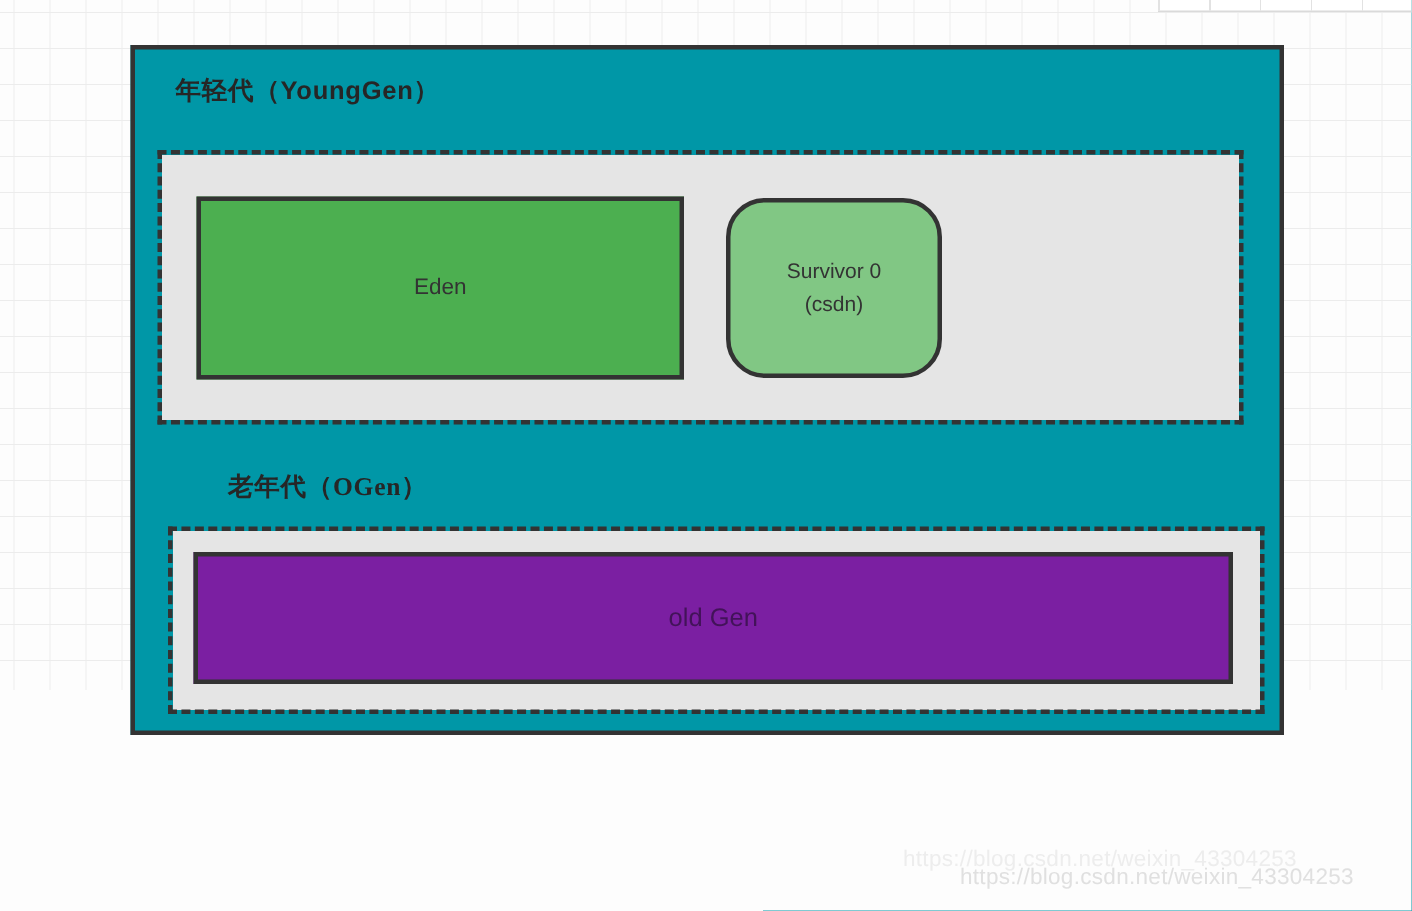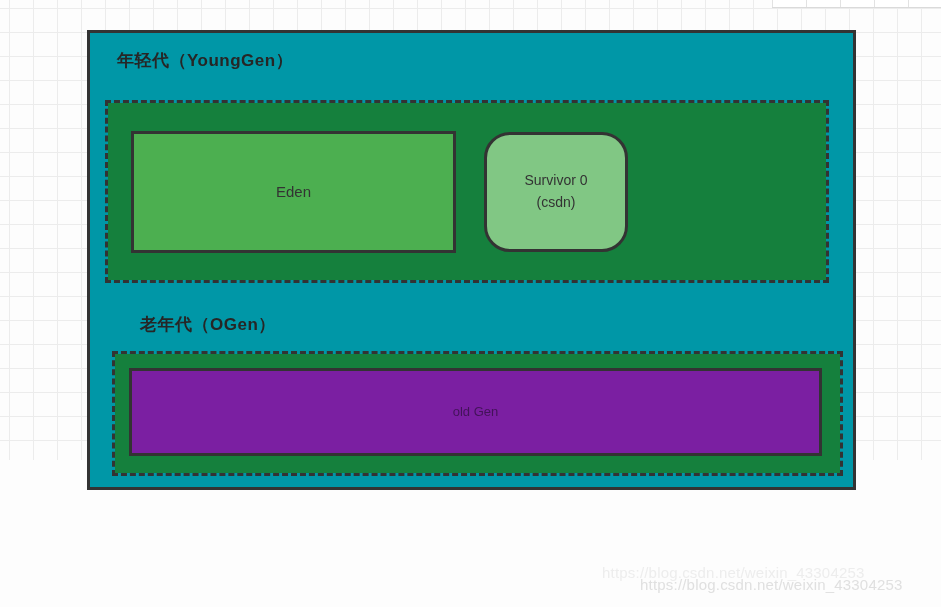--- a/index.html
+++ b/index.html
@@ -36,24 +36,24 @@
   }
   .gen-title {
     position: absolute;
     font-size: 17px;
     font-weight: bold;
     color: #262626;
     letter-spacing: 0.5px;
     white-space: nowrap;
   }
   #younggen-title { left: 27px; top: 16px; }
-  #ogen-title     { left: 50px; top: 280px; }
+  #ogen-title     { left: 62px; top: 280px; font-family: Liberation Serif, serif; }
   .dashed-zone {
     position: absolute;
-    background: #15803d;
+    background: #e5e5e5;
     background-clip: padding-box;
     border: 3px dashed #333333;
   }
   #younggen-zone { left: 15px;  top: 67px;  width: 724px; height: 183px; }
   #ogen-zone     { left: 22px;  top: 318px; width: 731px; height: 125px; }
   .region {
     position: absolute;
     border: 3px solid #333333;
     display: flex;
     flex-direction: column;
@@ -68,21 +68,21 @@
     left: 23px; top: 28px; width: 325px; height: 122px;
     background: #4caf50;
     font-size: 15px;
   }
   #survivor0-box { left: 376px; top: 29px; width: 144px; height: 120px; background: #81c784; border-radius: 26px; }
   #survivor1-box { left: 550px; top: 29px; width: 147px; height: 120px; background: #81c784; }
   #oldgen-box {
     left: 14px; top: 14px; width: 693px; height: 88px;
     background: #7b1fa2;
     color: rgba(20, 10, 30, 0.55);
-    font-size: 13px;
+    font-size: 17px;
   }
   .watermark {
     position: absolute;
     font-size: 15px;
     white-space: nowrap;
     pointer-events: none;
     letter-spacing: 0.2px;
   }
   #watermark-1 { left: 602px; top: 564px; color: #ededed; }
   #watermark-2 { left: 640px; top: 576px; color: #e0e0e0; }

